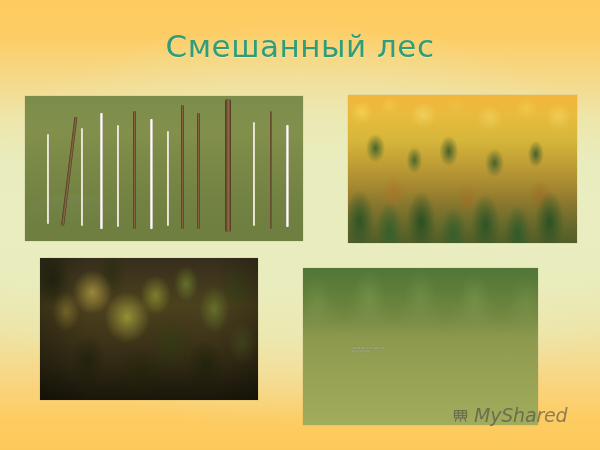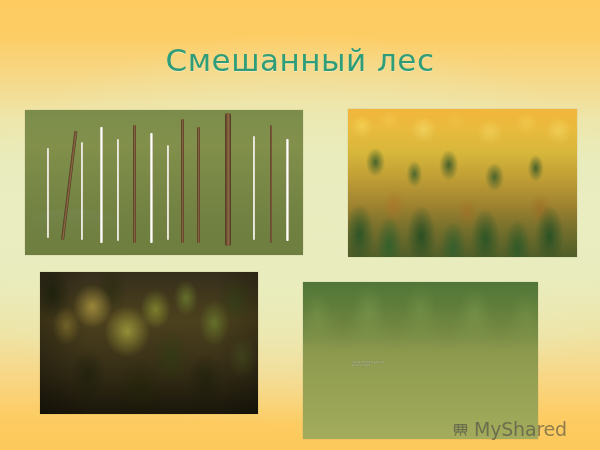--- a/index.html
+++ b/index.html
@@ -22,21 +22,21 @@
         #fcc85a 100%);
   }
   
   .bg-vignette {
     position:absolute; inset:0;
     background:
       radial-gradient(ellipse 75% 58% at 50% 50%, rgba(233,237,190,0.85) 0%, rgba(233,237,190,0.35) 55%, rgba(233,237,190,0) 78%);
     pointer-events:none;
   }
 
-  .slide { position:absolute; inset:0;margin-top:14px; }
+  .slide { position:absolute; inset:0; }
 
   .title {
     position:absolute;
     left:0; right:0; top:28px;
     text-align:center;
     font-family:"DejaVu Sans", sans-serif;
     font-size:31px;
     font-weight:400;
     letter-spacing:0.5px;
     color:#2f9e78;
@@ -239,20 +239,21 @@
     font-family:"DejaVu Sans", sans-serif;
     text-shadow:0 0 1px rgba(0,0,0,0.6);
   }
 
   
   .watermark {
     position:absolute;
     left:452px; top:406px;
     display:flex; align-items:center; gap:5px;
     opacity:0.62;
+    font-style:italic;
   }
   .wm-logo { width:17px; height:17px; display:block; }
   .wm-text {
     font-family:"DejaVu Sans", sans-serif;
     font-size:19px;
     font-weight:400;
     color:#4b4b45;
     letter-spacing:-0.2px;
     line-height:1;
   }

